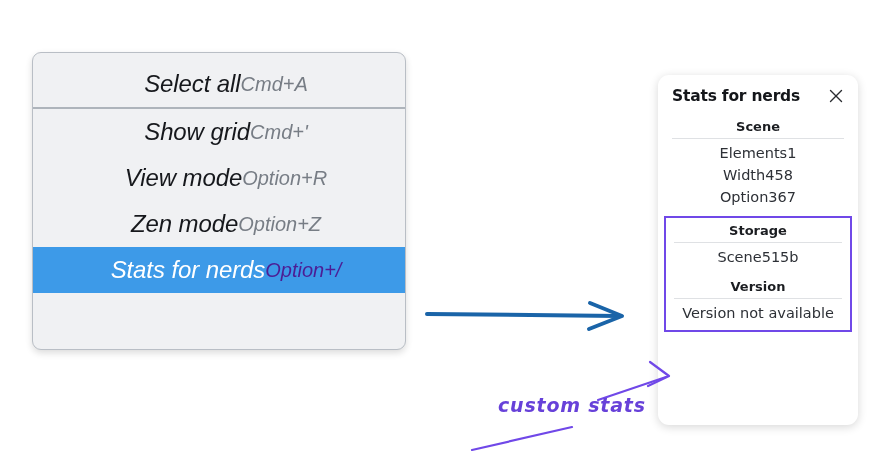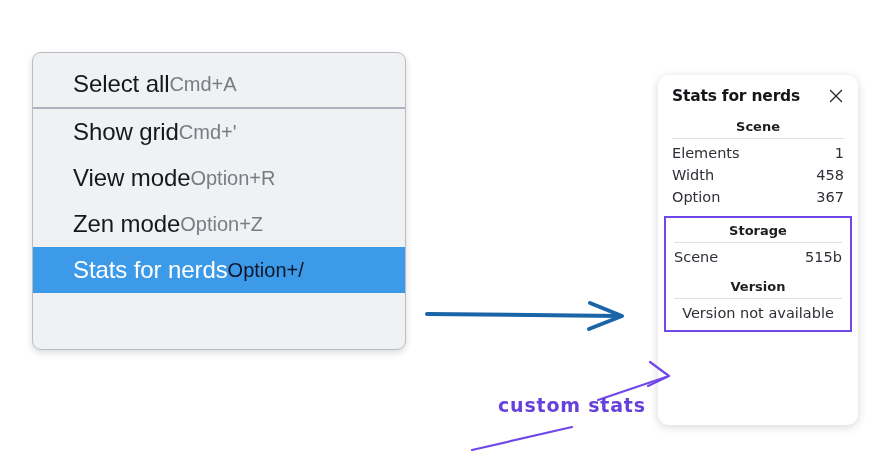--- a/index.html
+++ b/index.html
@@ -36,40 +36,41 @@
   .menu-group { flex: 0 0 auto; }
   .menu-sep {
     height: 2px;
     background: #aeb4bb;
     width: 100%;
     flex: 0 0 auto;
   }
   .menu-item {
     display: flex;
     align-items: center;
-    justify-content: flex-start;
+    justify-content: center;
     height: 46px;
     padding: 0 26px 0 40px;
     box-sizing: border-box;
     cursor: default;
+    font-style: italic;
   }
   .menu-item .mi-label {
     font-size: 24px;
     color: #16181c;
     letter-spacing: -0.1px;
   }
   .menu-item .mi-shortcut {
     font-size: 20px;
     color: #777d85;
   }
   .menu-item.selected {
     background: #3d9ae8;
   }
   .menu-item.selected .mi-label { color: #ffffff; }
-  .menu-item.selected .mi-shortcut { color: #0f172a; }
+  .menu-item.selected .mi-shortcut { color: #4c1d95; }
 
   
   #stats-panel {
     position: absolute;
     left: 658px;
     top: 75px;
     width: 200px;
     height: 350px;
     background: #ffffff;
     border-radius: 11px;
@@ -103,21 +104,21 @@
     color: #1b1d21;
     padding: 1px 0 4px 0;
   }
   .section-rule {
     height: 1px;
     background: #dfe1e4;
     margin: 0 0 3px 0;
   }
   .stat-row {
     display: flex;
-    justify-content: space-between;
+    justify-content: center;
     align-items: baseline;
     font-size: 14.5px;
     color: #2d3036;
     padding: 3px 0;
   }
   .stat-row .sr-value { font-variant-numeric: tabular-nums; }
   .single-row {
     font-size: 14.5px;
     color: #2d3036;
     padding: 3px 0;
@@ -138,20 +139,21 @@
     height: 461px;
     pointer-events: none;
   }
   #custom-stats-label {
     position: absolute;
     left: 498px;
     top: 394px;
     font-family: "DejaVu Sans", sans-serif;
     font-size: 19px;
     font-weight: bold;
+    font-style: italic;
     color: #6741d9;
     letter-spacing: 0.8px;
     white-space: nowrap;
   }
 </style>
 </head>
 <body>
 
 <div id="context-menu">
   <div class="menu-pad-top"></div>

